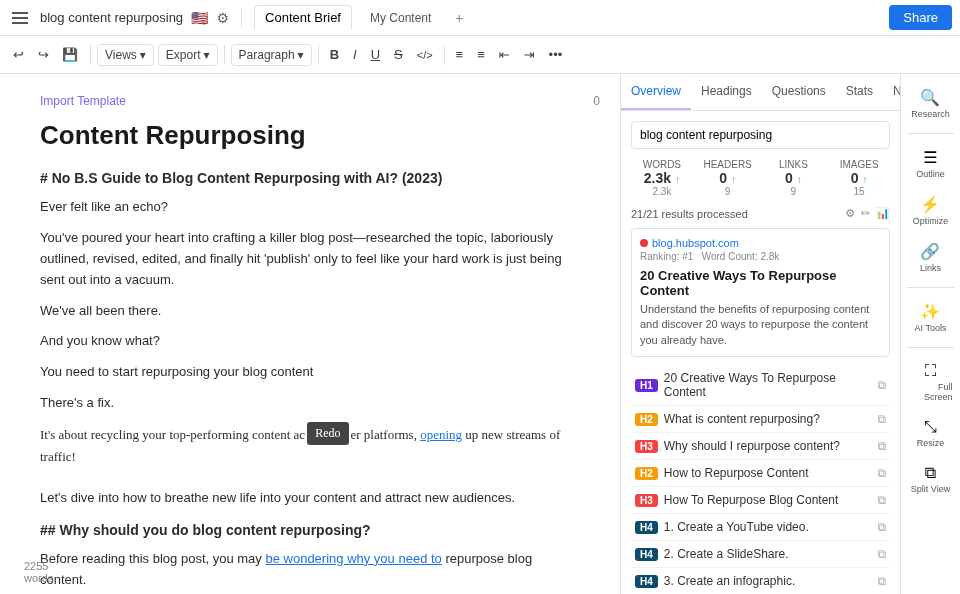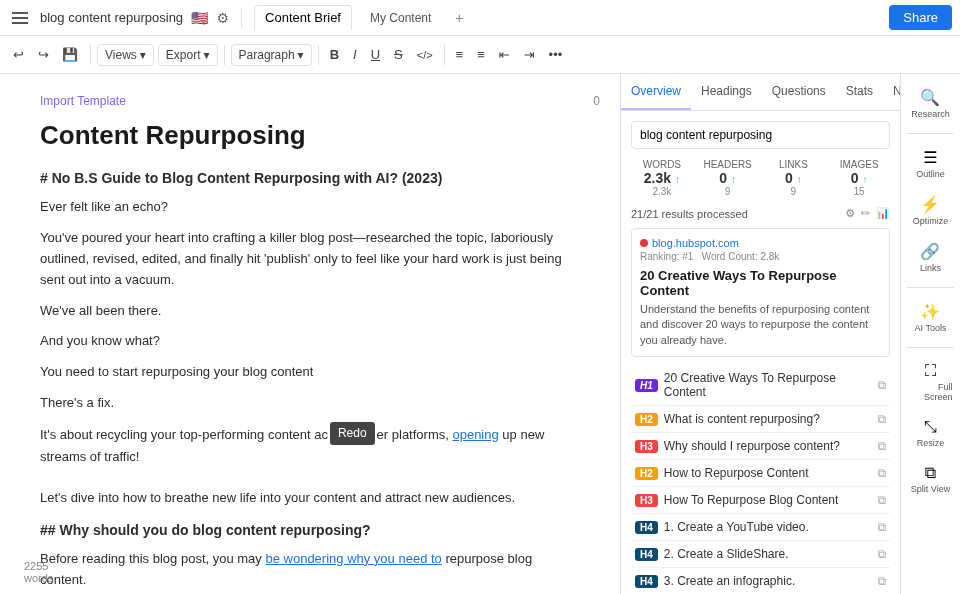--- a/index.html
+++ b/index.html
@@ -58,21 +58,21 @@
 
     .competitor-item { border: 1px solid #e0e0e0; border-radius: 4px; padding: 8px; margin-bottom: 8px; }
     .competitor-url { font-size: 11px; color: #1a73e8; display: flex; align-items: center; gap: 4px; margin-bottom: 2px; }
     .competitor-meta { font-size: 10px; color: #888; margin-bottom: 6px; }
     .competitor-title { font-size: 13px; font-weight: 700; color: #1a1a1a; margin-bottom: 4px; }
     .competitor-desc { font-size: 11px; color: #555; line-height: 1.4; }
 
     
     .heading-item { display: flex; align-items: center; gap: 6px; padding: 6px 4px; border-bottom: 1px solid #f0f0f0; font-size: 12px; color: #333; }
     .heading-badge { border-radius: 3px; padding: 1px 5px; font-size: 10px; font-weight: 700; color: #fff; white-space: nowrap; }
-    .h1-badge { background: #6d28d9; font-style: italic; }
+    .h1-badge { background: #6d28d9; }
     .h2-badge { background: #f59e0b; }
     .h3-badge { background: #ef4444; }
     .h4-badge { background: #0c4a6e; }
     .heading-text { flex: 1; font-size: 12px; }
     .heading-copy-icon { color: #aaa; cursor: pointer; font-size: 12px; }
 
     
     .far-right { width: 60px; border-left: 1px solid #e0e0e0; display: flex; flex-direction: column; align-items: center; padding: 8px 0; gap: 4px; }
     .far-right-item { display: flex; flex-direction: column; align-items: center; gap: 2px; padding: 6px 4px; cursor: pointer; border-radius: 4px; width: 52px; }
     .far-right-item.active { color: #1a73e8; }
@@ -139,21 +139,21 @@
     <div class="word-count-badge">0</div>
     <h1 class="editor-title">Content Repurposing</h1>
     <div class="editor-content">
       <div class="h1-heading"># No B.S Guide to Blog Content Repurposing with AI? (2023)</div>
       <p>Ever felt like an echo?</p>
       <p>You've poured your heart into crafting a killer blog post—researched the topic, laboriously outlined, revised, edited, and finally hit 'publish' only to feel like your hard work is just being sent out into a vacuum.</p>
       <p>We've all been there.</p>
       <p>And you know what?</p>
       <p>You need to start repurposing your blog content</p>
       <p>There's a fix.</p>
-      <div style="position:relative;display:inline-block;width:100%;">
+      <div style="position:relative;display:inline-block;width:100%;font-family:Liberation Serif, serif;">
         <p>It's about recycling your top-performing content ac<span style="display:inline-block;background:#444;color:#fff;font-size:12px;padding:2px 8px;border-radius:3px;position:relative;top:-2px;margin:0 2px;">Redo</span>er platforms, <a class="editor-link">opening</a> up new streams of traffic!</p>
       </div>
       <p>Let's dive into how to breathe new life into your content and attract new audiences.</p>
       <div class="h2-heading">## Why should you do blog content repurposing?</div>
       <p>Before reading this blog post, you may <a class="editor-link">be wondering why you need to</a> repurpose blog content.</p>
       
     </div>
     <div class="word-count-bottom">
       <span>2255</span><br>
       <span>words</span>

